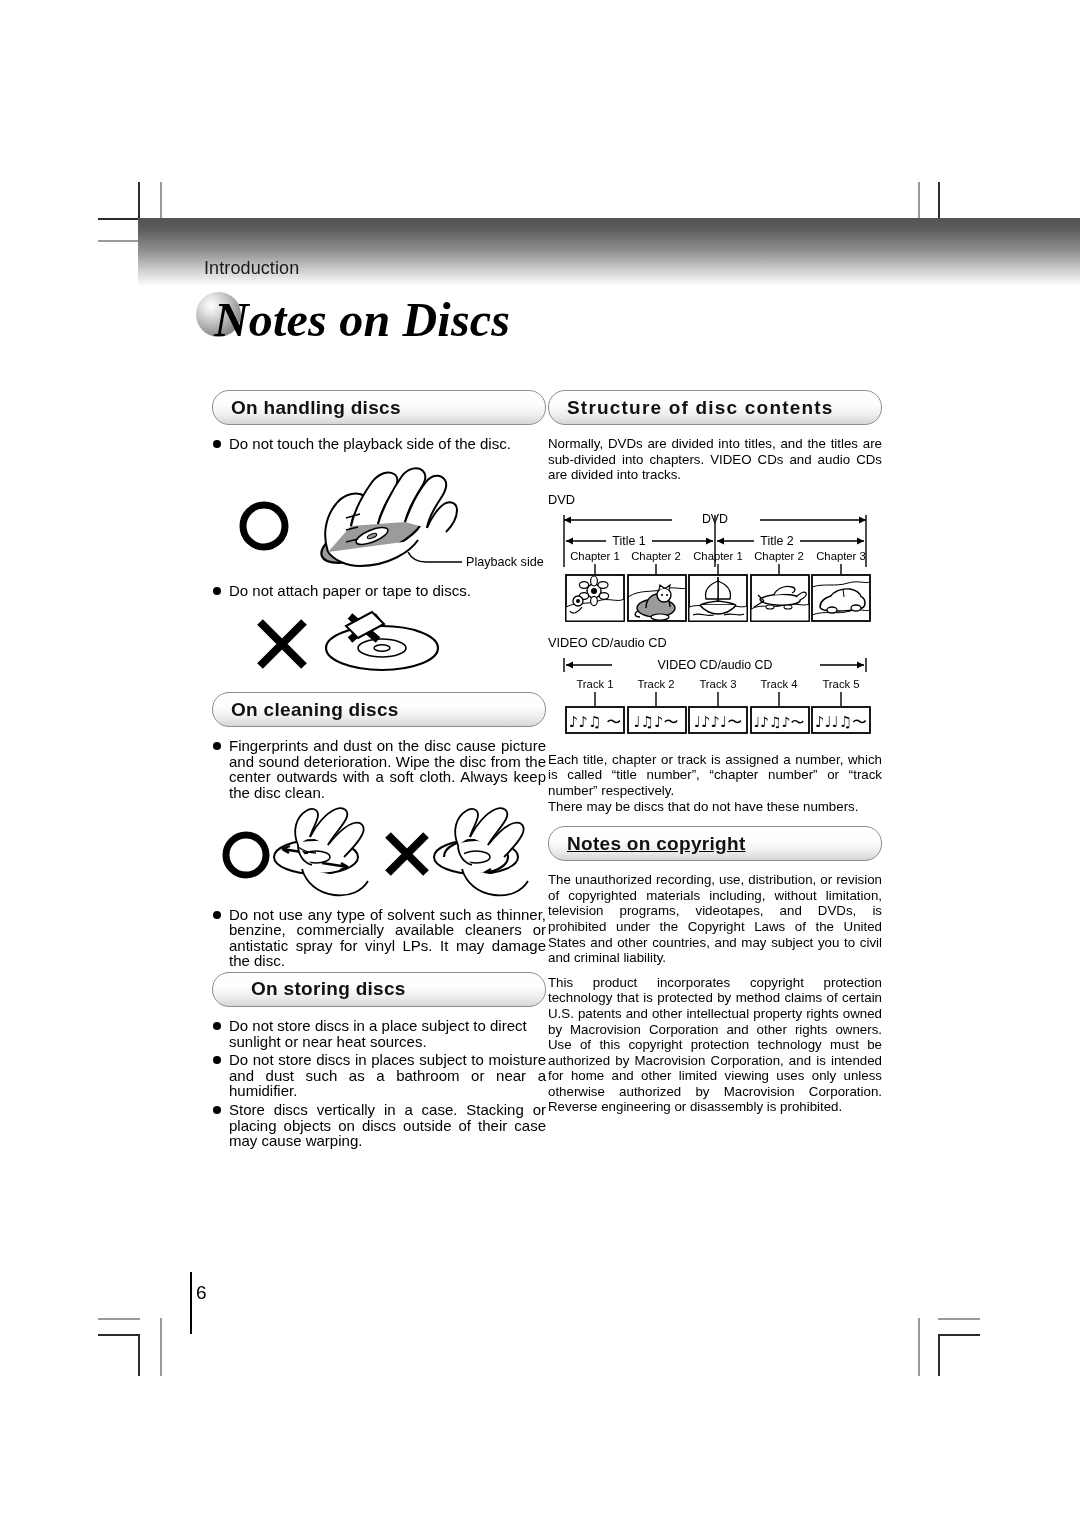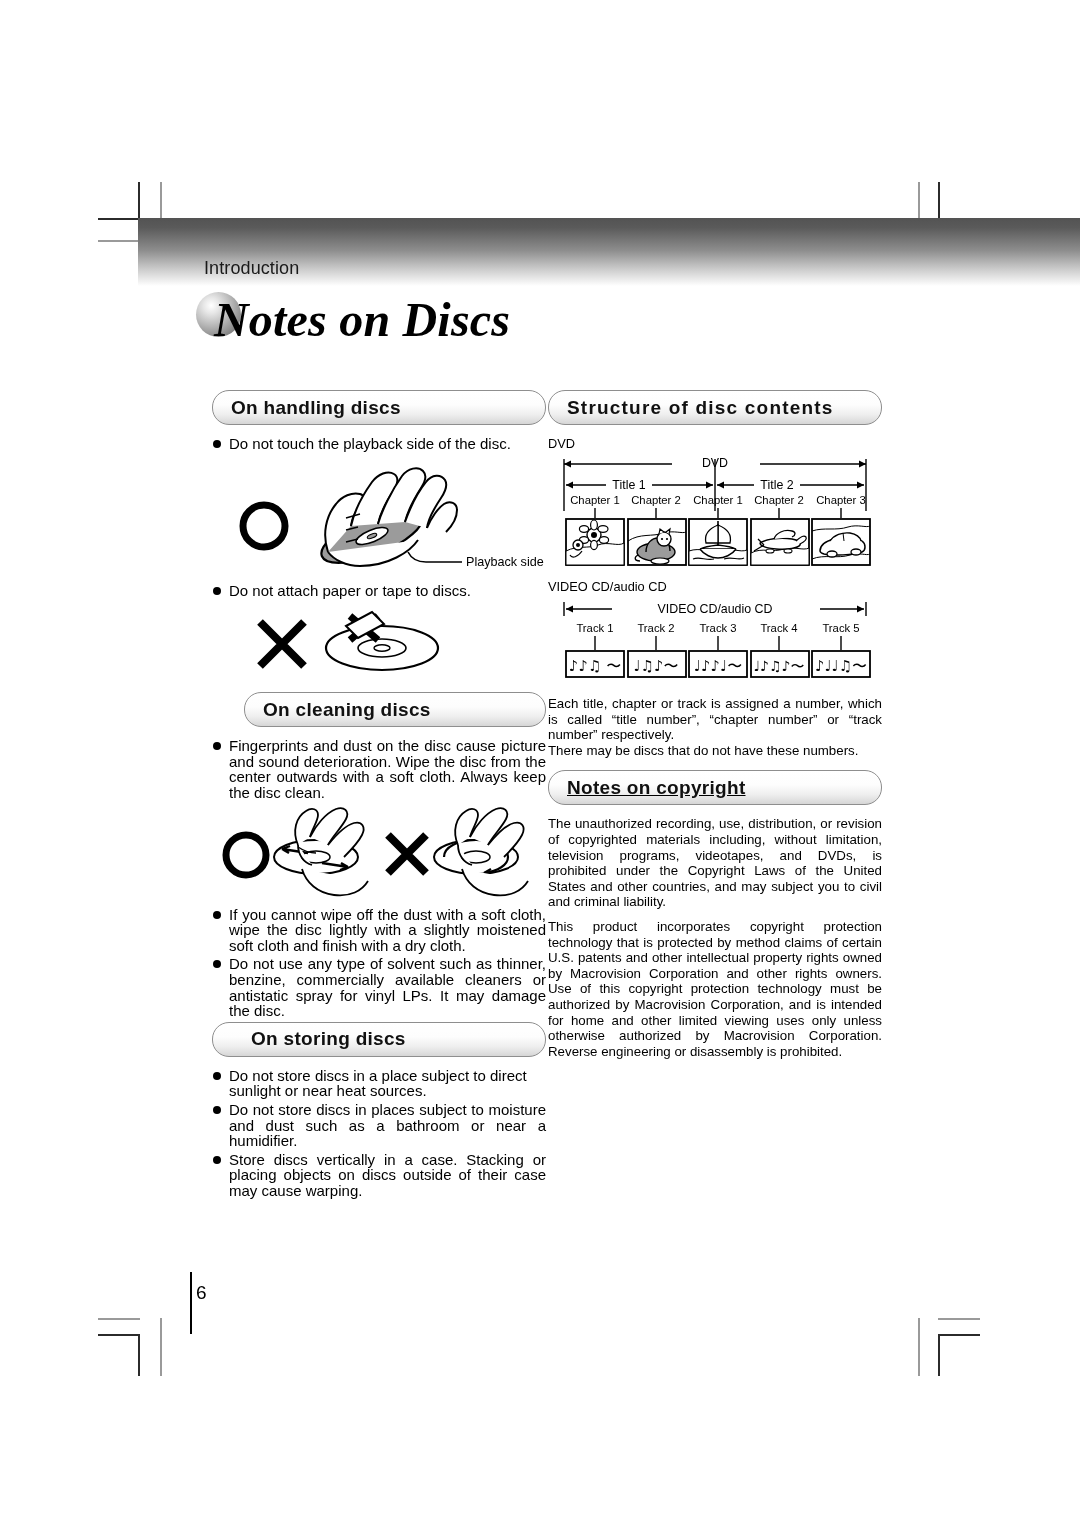--- a/index.html
+++ b/index.html
@@ -178,21 +178,21 @@
         <g>
           <ellipse cx="170" cy="42" rx="56" ry="22" fill="#fff" stroke="#000" stroke-width="2.2"></ellipse>
           <ellipse cx="170" cy="42" rx="24" ry="9" fill="#fff" stroke="#000" stroke-width="1.6"></ellipse>
           <ellipse cx="170" cy="42" rx="8" ry="3.2" fill="#fff" stroke="#000" stroke-width="1.4"></ellipse>
           <path d="M138 10 L166 34 M166 10 L138 34" stroke="#000" stroke-width="7"></path>
           <path d="M134 20 L160 6 L172 18 L146 32 Z" fill="#fff" stroke="#000" stroke-width="2"></path>
         </g>
       </svg>
     </div>
 
-    <div class="pill" style="margin-top:10px;margin-left:32px;">
+    <div class="pill" style="margin-top:10px;">
       <span class="pill-label">On cleaning discs</span>
     </div>
 
     <div class="bl">
       <span class="dot"></span>
       <span class="txt">Fingerprints and dust on the disc cause picture and sound deterioration. Wipe the disc from the center outwards with a soft cloth. Always keep the disc clean.</span>
     </div>
 
     <div class="ill" style="height:100px;margin-top:6px;">
       <svg width="334" height="100" viewBox="0 0 334 100">
@@ -221,24 +221,20 @@
           <path d="M258 30 C264 18 274 6 284 2 C292 -1 298 4 294 12 C290 20 280 30 276 38" fill="#fff" stroke="#000" stroke-width="1.8"></path>
           <path d="M276 38 C284 28 294 18 302 16 C310 14 314 20 310 28 C306 36 298 44 292 50" fill="#fff" stroke="#000" stroke-width="1.8"></path>
           <path d="M246 38 C246 48 252 56 260 58" fill="#fff" stroke="#000" stroke-width="1.8"></path>
           <path d="M250 62 C254 76 266 86 282 88 C298 90 310 84 316 74" fill="#fff" stroke="#000" stroke-width="1.8"></path>
         </g>
       </svg>
     </div>
 
     <div class="bl">
       <span class="dot"></span>
-      <span class="txt">If you cannot wipe off the dust with a soft cloth, wipe the disc lightly with a slightly moistened soft cloth and finish with a dry cloth.</span>
-    </div>
-    <div class="bl">
-      <span class="dot"></span>
       <span class="txt">Do not use any type of solvent such as thinner, benzine, commercially available cleaners or antistatic spray for vinyl LPs. It may damage the disc.</span>
     </div>
 
     <div class="pill" style="padding-left:20px;">
       <span class="pill-label">On storing discs</span>
     </div>
 
     <div class="bl">
       <span class="dot"></span>
       <span class="txt nj">Do not store discs in a place subject to direct sunlight or near heat sources.</span>
@@ -252,20 +248,21 @@
       <span class="txt">Store discs vertically in a case. Stacking or placing objects on discs outside of their case may cause warping.</span>
     </div>
   </div>
 
   <div class="col col-right">
 
     <div class="pill sp">
       <span class="pill-label">Structure of disc contents</span>
     </div>
 
+    <p class="body">Normally, DVDs are divided into titles, and the titles are sub-divided into chapters. VIDEO CDs and audio CDs are divided into tracks.</p>
 
     <div class="dlabel">DVD</div>
 
     <div class="diagram">
       <svg width="334" height="118" viewBox="0 0 334 118">
 
         <text x="167" y="12" text-anchor="middle" font-family="Liberation Sans, sans-serif" font-size="12.4" fill="#000" id="cb-dvdspan">DVD</text>
         <path d="M16 9 L124 9" stroke="#000" stroke-width="1.4"></path>
         <path d="M16 9 l7 -3.4 v6.8 z" fill="#000"></path>
         <path d="M212 9 L318 9" stroke="#000" stroke-width="1.4"></path>

